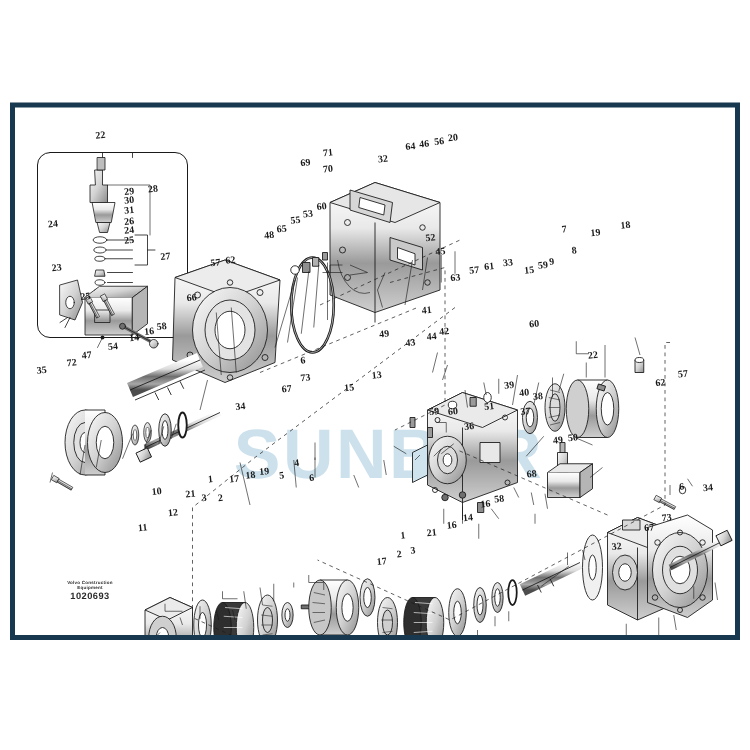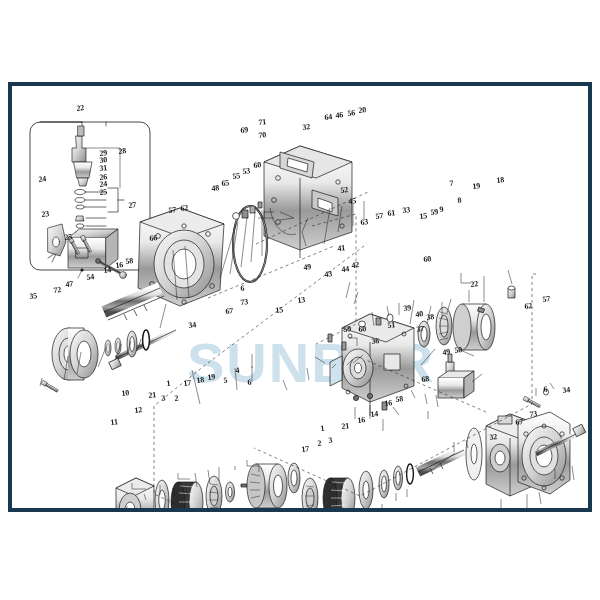--- a/index.html
+++ b/index.html
@@ -368,20 +368,25 @@
                    M223 384 l0 -4 M235 374 v6 h12 M247 386 l0 -6"></path>
 
           <path d="M301 453 l-2 -12 M320 432 v6 h10 M317 447 l0 -8 M328 444 l0 -8
                    M341 430 l0 10 M357 424 l0 10 M370 418 l0 8 M384 407 l0 8 M395 403 l0 8"></path>
           <path d="M442 356 l0 10 M454 354 l2 8 M421 383 l22 -16"></path>
           <path d="M489 441 l0 -28 M515 426 l0 -18 M529 418 l-2 -12 M543 393 l0 -10 M562 394 l-2 -14"></path>
           <path d="M524 310 l0 -8 M542 303 l-4 -6"></path>
         </g>
       </svg>
 
+      <div class="brand">
+        <div class="b1">Volvo Construction</div>
+        <div class="b1">Equipment</div>
+        <div class="b2">1020693</div>
+      </div>
 
       <div id="numlayer">
           <span class="num" style="left: 64px; top: 19px;">22</span>
           <span class="num" style="left: 87px; top: 64px;">29</span>
           <span class="num" style="left: 106px; top: 62px;">28</span>
           <span class="num" style="left: 87px; top: 71px;">30</span>
           <span class="num" style="left: 87px; top: 79px;">31</span>
           <span class="num" style="left: 87px; top: 88px;">26</span>
           <span class="num" style="left: 87px; top: 95px;">24</span>
           <span class="num" style="left: 87px; top: 103px;">25</span>

